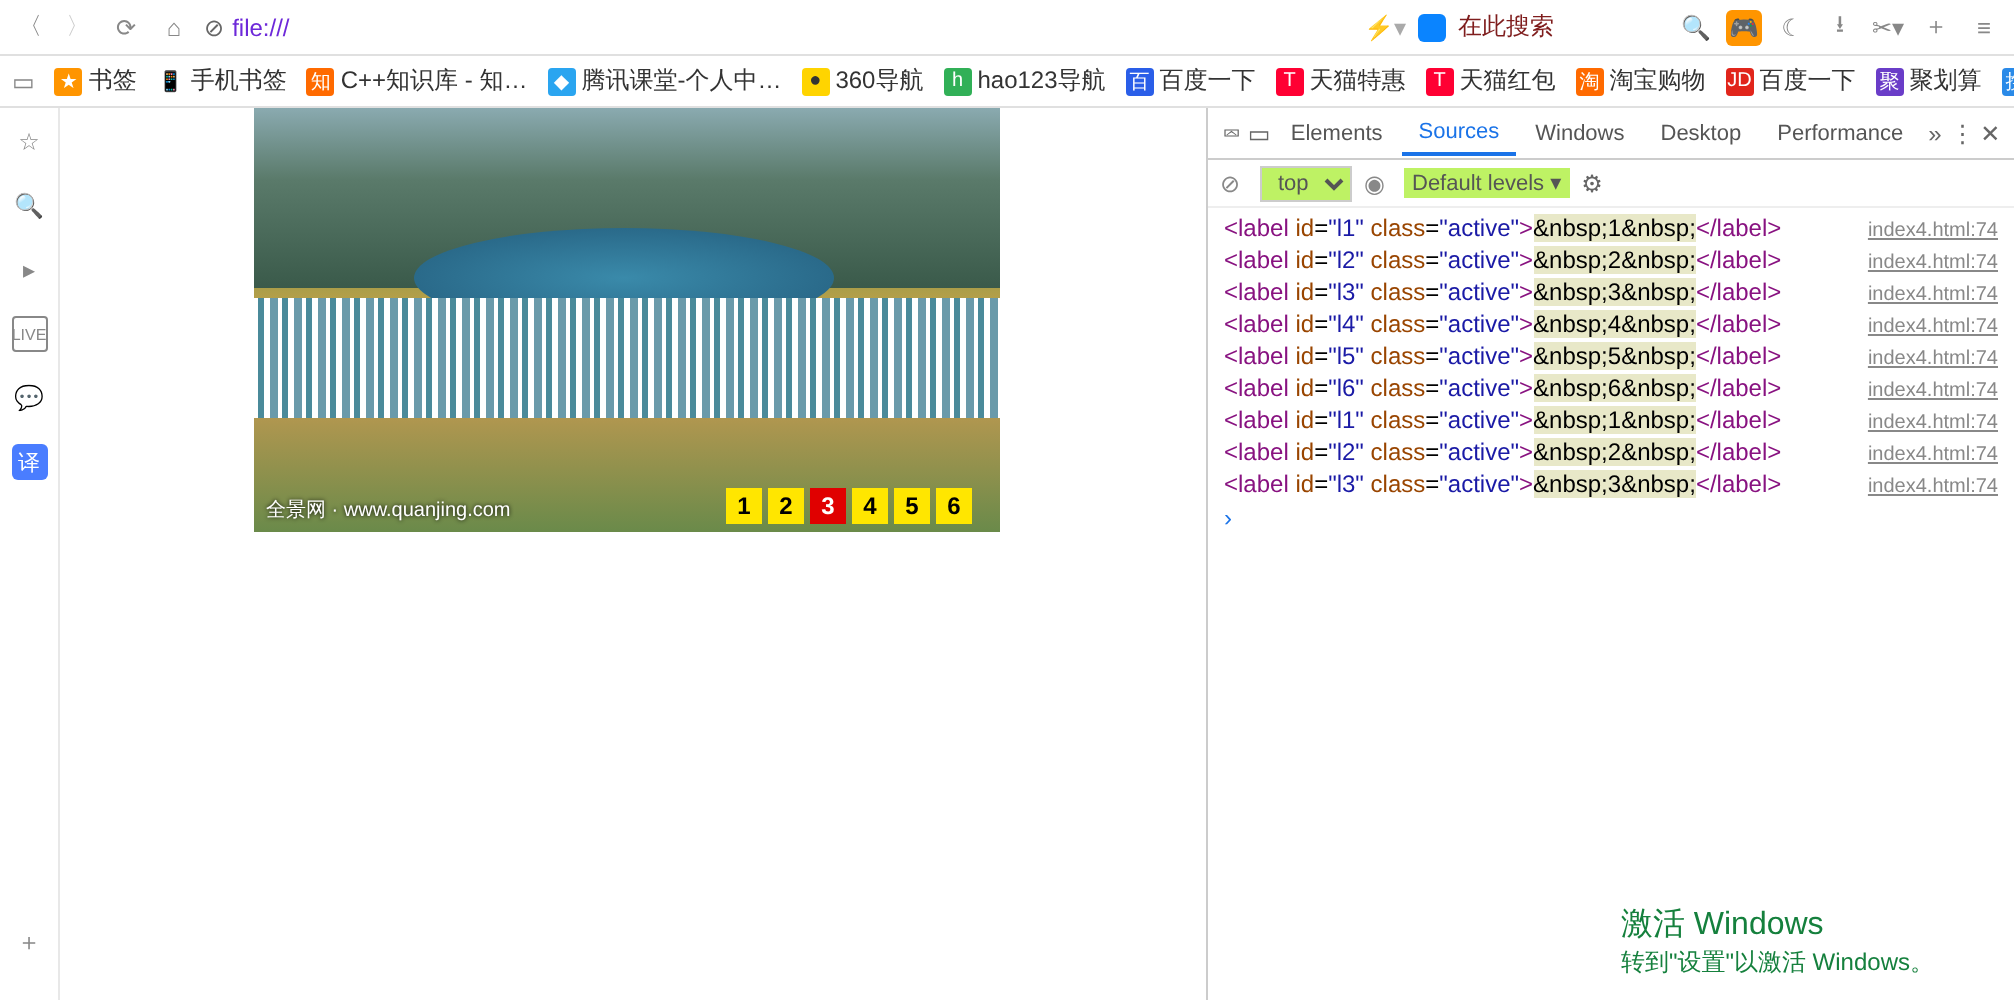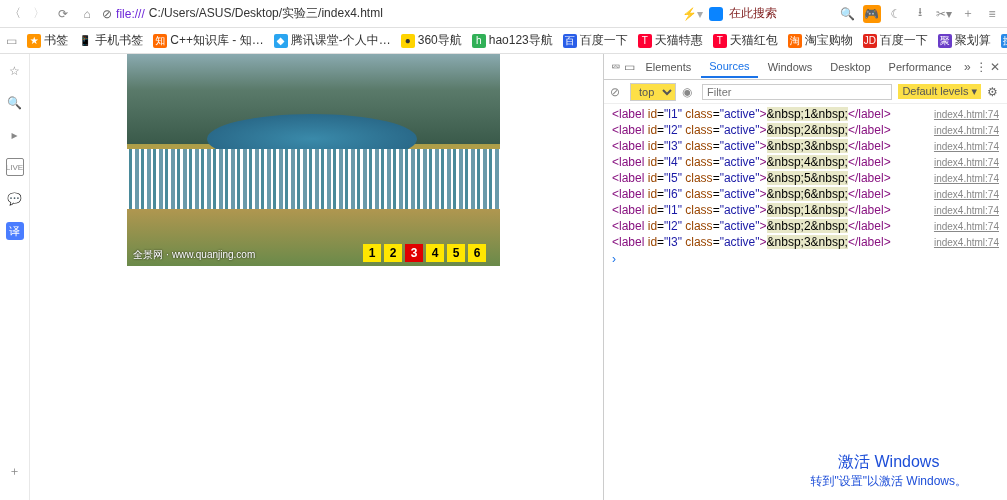--- a/index.html
+++ b/index.html
@@ -30,48 +30,47 @@
 .pager{position:absolute;bottom:4px;right:14px;display:flex;gap:3px}
 .pg{width:18px;height:18px;background:#ffe600;color:#000;display:flex;align-items:center;justify-content:center;font-weight:bold;font-size:12px}
 .pg.active{background:#e00000;color:#fff}
 .devtools{position:absolute;right:0;top:54px;width:404px;height:446px;border-left:1px solid #ccc;background:#fff;display:flex;flex-direction:column}
 .dt-tabs{height:26px;border-bottom:1px solid #ccc;display:flex;align-items:center;padding:0 6px;gap:2px}
 .dt-tab{padding:4px 8px;color:#555;font-size:11px}
 .dt-tab.active{color:#1a73e8;border-bottom:2px solid #1a73e8}
 .dt-ico{width:16px;height:16px;color:#666;display:flex;align-items:center;justify-content:center}
 .dt-more{margin-left:auto}
 .dt-filter{height:24px;border-bottom:1px solid #eee;display:flex;align-items:center;padding:0 6px;gap:6px}
-.dt-sel{border:1px solid #ccc;padding:1px 4px;color:#555;font-size:11px;background:#fde047}
+.dt-sel{border:1px solid #ccc;padding:1px 4px;color:#555;font-size:11px;background:#bef264}
 .dt-f{flex:0 0 14px;color:#888}
 .dt-input{flex:1;border:1px solid #ccc;padding:1px 4px;font-size:11px;color:#aaa}
 .dt-gear{width:14px;color:#666}
 .console-body{flex:1;overflow:auto;font-family:Consolas,monospace;font-size:11px;padding:2px 0}
 .crow{display:flex;padding:1px 8px;align-items:baseline}
 .crow .msg{flex:1;white-space:nowrap}
 .crow .src{color:#888;text-decoration:underline;font-size:10px}
 .t-tag{color:#881280}
 .t-attr{color:#994500}
 .t-val{color:#1a1aa6}
 .t-hl{background:#e8e8c8}
 .prompt{color:#1a73e8;padding:2px 8px}
-.watermark-win{position:absolute;right:40px;bottom:10px;color:#1d4ed8;font-size:12px;text-align:center}
+.watermark-win{position:absolute;right:40px;bottom:10px;color:#15803d;font-size:12px;text-align:left}
 .watermark-win .t1{font-size:16px}
 </style>
 </head>
 <body>
 
 <div class="topbar">
   <div class="nav-btn">〈</div>
   <div class="nav-btn" style="color:#ccc">〉</div>
   <div class="nav-btn">⟳</div>
   <div class="nav-btn">⌂</div>
   <div class="url-bar">
     <span>⊘</span>
     <span style="color:#6d28d9">file:///</span>
-    <span class="url-text">C:/Users/ASUS/Desktop/实验三/index4.html</span>
   </div>
   <div class="spacer"></div>
   <span class="lightning">⚡▾</span>
   <span class="firefox-ico"></span>
   <span class="search-ph">在此搜索</span>
   <div style="width:50px"></div>
   <div class="tb-ico">🔍</div>
   <div class="tb-ico orange">🎮</div>
   <div class="tb-ico">☾</div>
   <div class="tb-ico">⭳</div>
@@ -172,21 +171,20 @@
     <div class="dt-tab">Desktop</div>
     <div class="dt-tab">Performance</div>
     <div class="dt-ico">»</div>
     <div class="dt-ico dt-more">⋮</div>
     <div class="dt-ico">✕</div>
   </div>
   <div class="dt-filter">
     <div class="dt-f">⊘</div>
     <select class="dt-sel"><option>top</option></select>
     <div class="dt-f">◉</div>
-    <input class="dt-input" placeholder="Filter" style="">
     <span class="dt-sel" style="border:none">Default levels ▾</span>
     <div class="dt-gear">⚙</div>
   </div>
   <div class="console-body">
       <div class="crow">
         <span class="msg"><span class="t-tag">&lt;label</span> <span class="t-attr">id</span>=<span class="t-val">"l1"</span> <span class="t-attr">class</span>=<span class="t-val">"active"</span><span class="t-tag">&gt;</span><span class="t-hl">&amp;nbsp;1&amp;nbsp;</span><span class="t-tag">&lt;/label&gt;</span></span>
         <span class="src">index4.html:74</span>
       </div>
       <div class="crow">
         <span class="msg"><span class="t-tag">&lt;label</span> <span class="t-attr">id</span>=<span class="t-val">"l2"</span> <span class="t-attr">class</span>=<span class="t-val">"active"</span><span class="t-tag">&gt;</span><span class="t-hl">&amp;nbsp;2&amp;nbsp;</span><span class="t-tag">&lt;/label&gt;</span></span>

